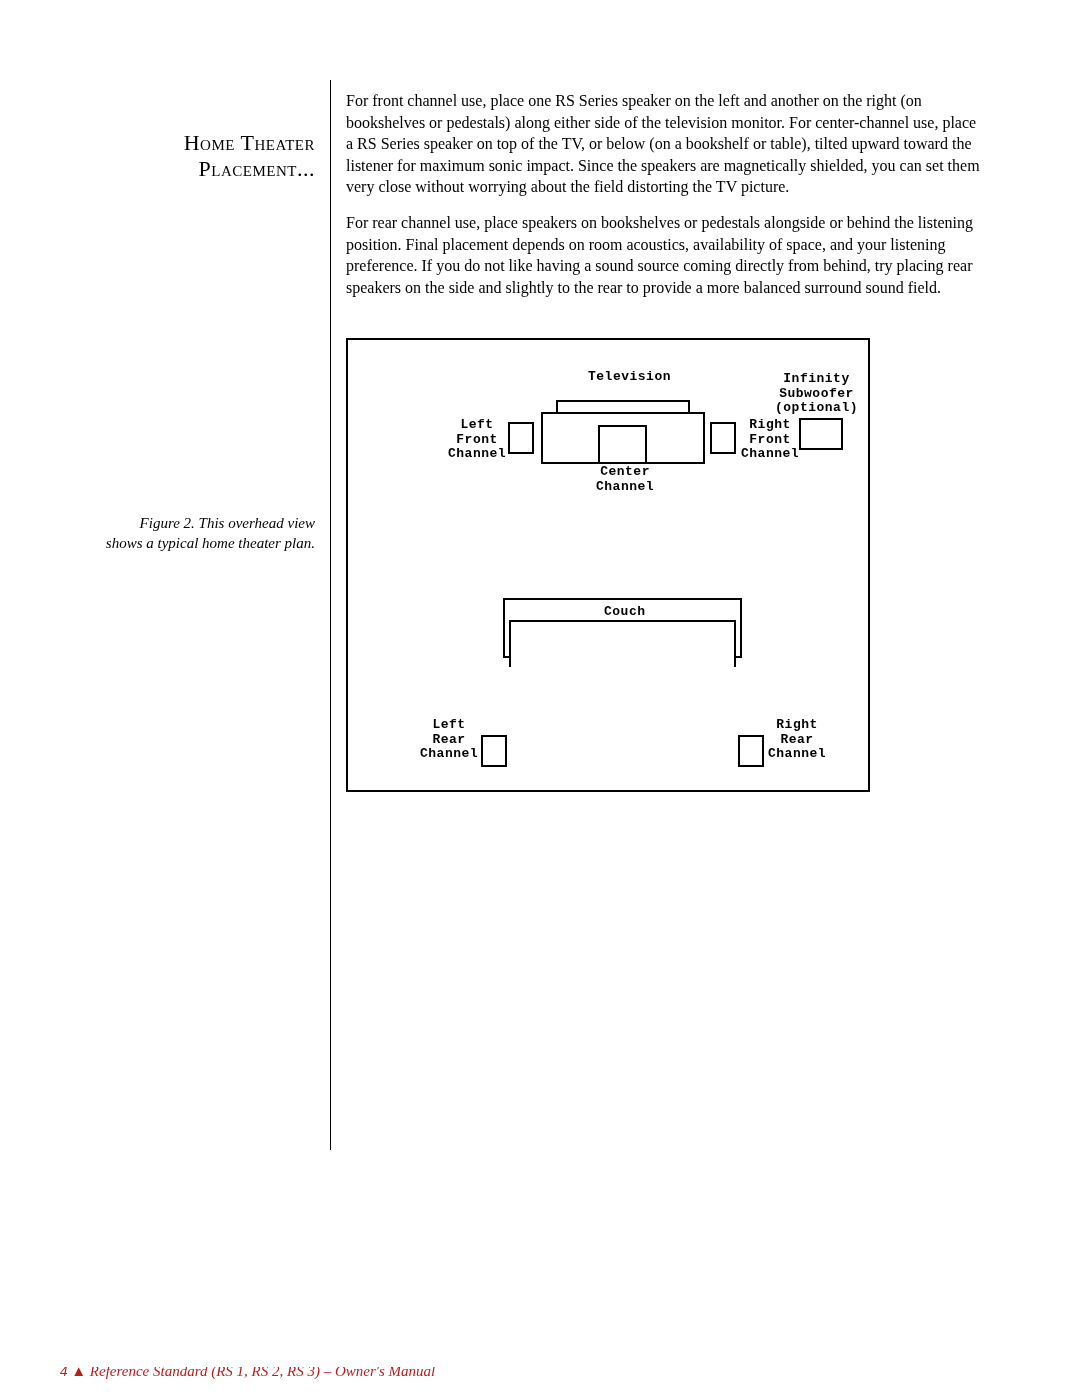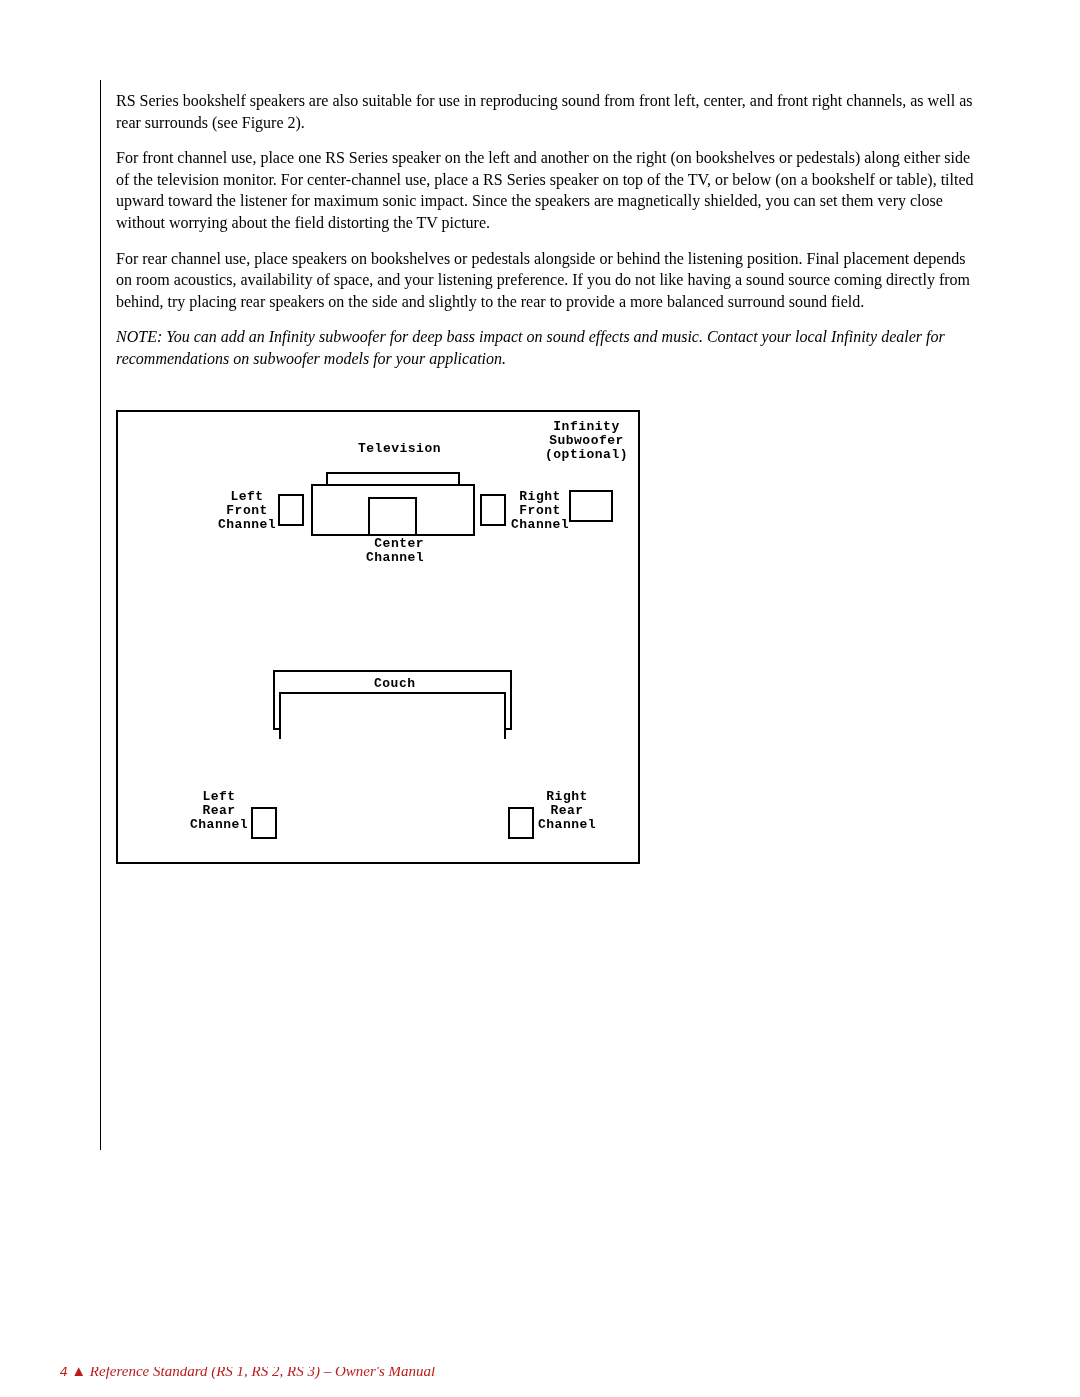--- a/index.html
+++ b/index.html
@@ -151,57 +151,59 @@
       position:relative;
       top:-4px;
   }
 </style>
 </head>
 <body>
 
 <div class="page">
   <div class="columns">
 
+    <div class="sidebar">
+      <div class="section-heading">Home Theater Placement...</div>
+      <div class="figure-caption">Figure 2. This overhead view shows a typical home theater plan.</div>
+    </div>
 
     <div class="divider"></div>
 
     <div class="main">
 
       <div class="body-text">
-        <p>RS Series bookshelf speakers are also suitable for use in reproducing sound from front left, center, and front right channels, as well as rear surrounds (see Figure 2).</p>
         <p>For front channel use, place one RS Series speaker on the left and another on the right (on bookshelves or pedestals) along either side of the television monitor. For center-channel use, place a RS Series speaker on top of the TV, or below (on a bookshelf or table), tilted upward toward the listener for maximum sonic impact. Since the speakers are magnetically shielded, you can set them very close without worrying about the field distorting the TV picture.</p>
         <p>For rear channel use, place speakers on bookshelves or pedestals alongside or behind the listening position. Final placement depends on room acoustics, availability of space, and your listening preference. If you do not like having a sound source coming directly from behind, try placing rear speakers on the side and slightly to the rear to provide a more balanced surround sound field.</p>
-        <p class="note">NOTE: You can add an Infinity subwoofer for deep bass impact on sound effects and music. Contact your local Infinity dealer for recommendations on subwoofer models for your application.</p>
       </div>
 
       <div class="figure-box">
 
         <div class="diagram-label" style="left:240px; top:30px;">Television</div>
 
         <div class="tv-top"></div>
         <div class="tv-body"></div>
         <div class="tv-stand"></div>
 
-        <div class="diagram-label" style="right:10px; top:8px; text-align:center;">Infinity
+        <div class="diagram-label" style="right:10px; top:32px; text-align:center;">Infinity
 Subwoofer
 (optional)</div>
 
         <div class="speaker-box" style="right:25px; top:78px; width:40px; height:28px;"></div>
 
         <div class="diagram-label" style="left:100px; top:78px; text-align:center;">Left
 Front
 Channel</div>
         <div class="speaker-box" style="left:160px; top:82px; width:22px; height:28px;"></div>
 
         <div class="diagram-label" style="left:393px; top:78px; text-align:center;">Right
 Front
 Channel</div>
         <div class="speaker-box" style="left:362px; top:82px; width:22px; height:28px;"></div>
 
-        <div class="diagram-label" style="left:248px; top:125px; text-align:right;">Center
+        <div class="diagram-label" style="left:248px; top:125px; text-align:center;">Center
 Channel</div>
 
         <div class="couch-box"></div>
         <div class="couch-seat"></div>
         <div class="diagram-label" style="left:256px; top:265px;text-align:right;">Couch</div>
 
         <div class="diagram-label" style="left:72px; top:378px; text-align:center;">Left
 Rear
 Channel</div>
         <div class="speaker-box" style="left:133px; top:395px; width:22px; height:28px;"></div>

